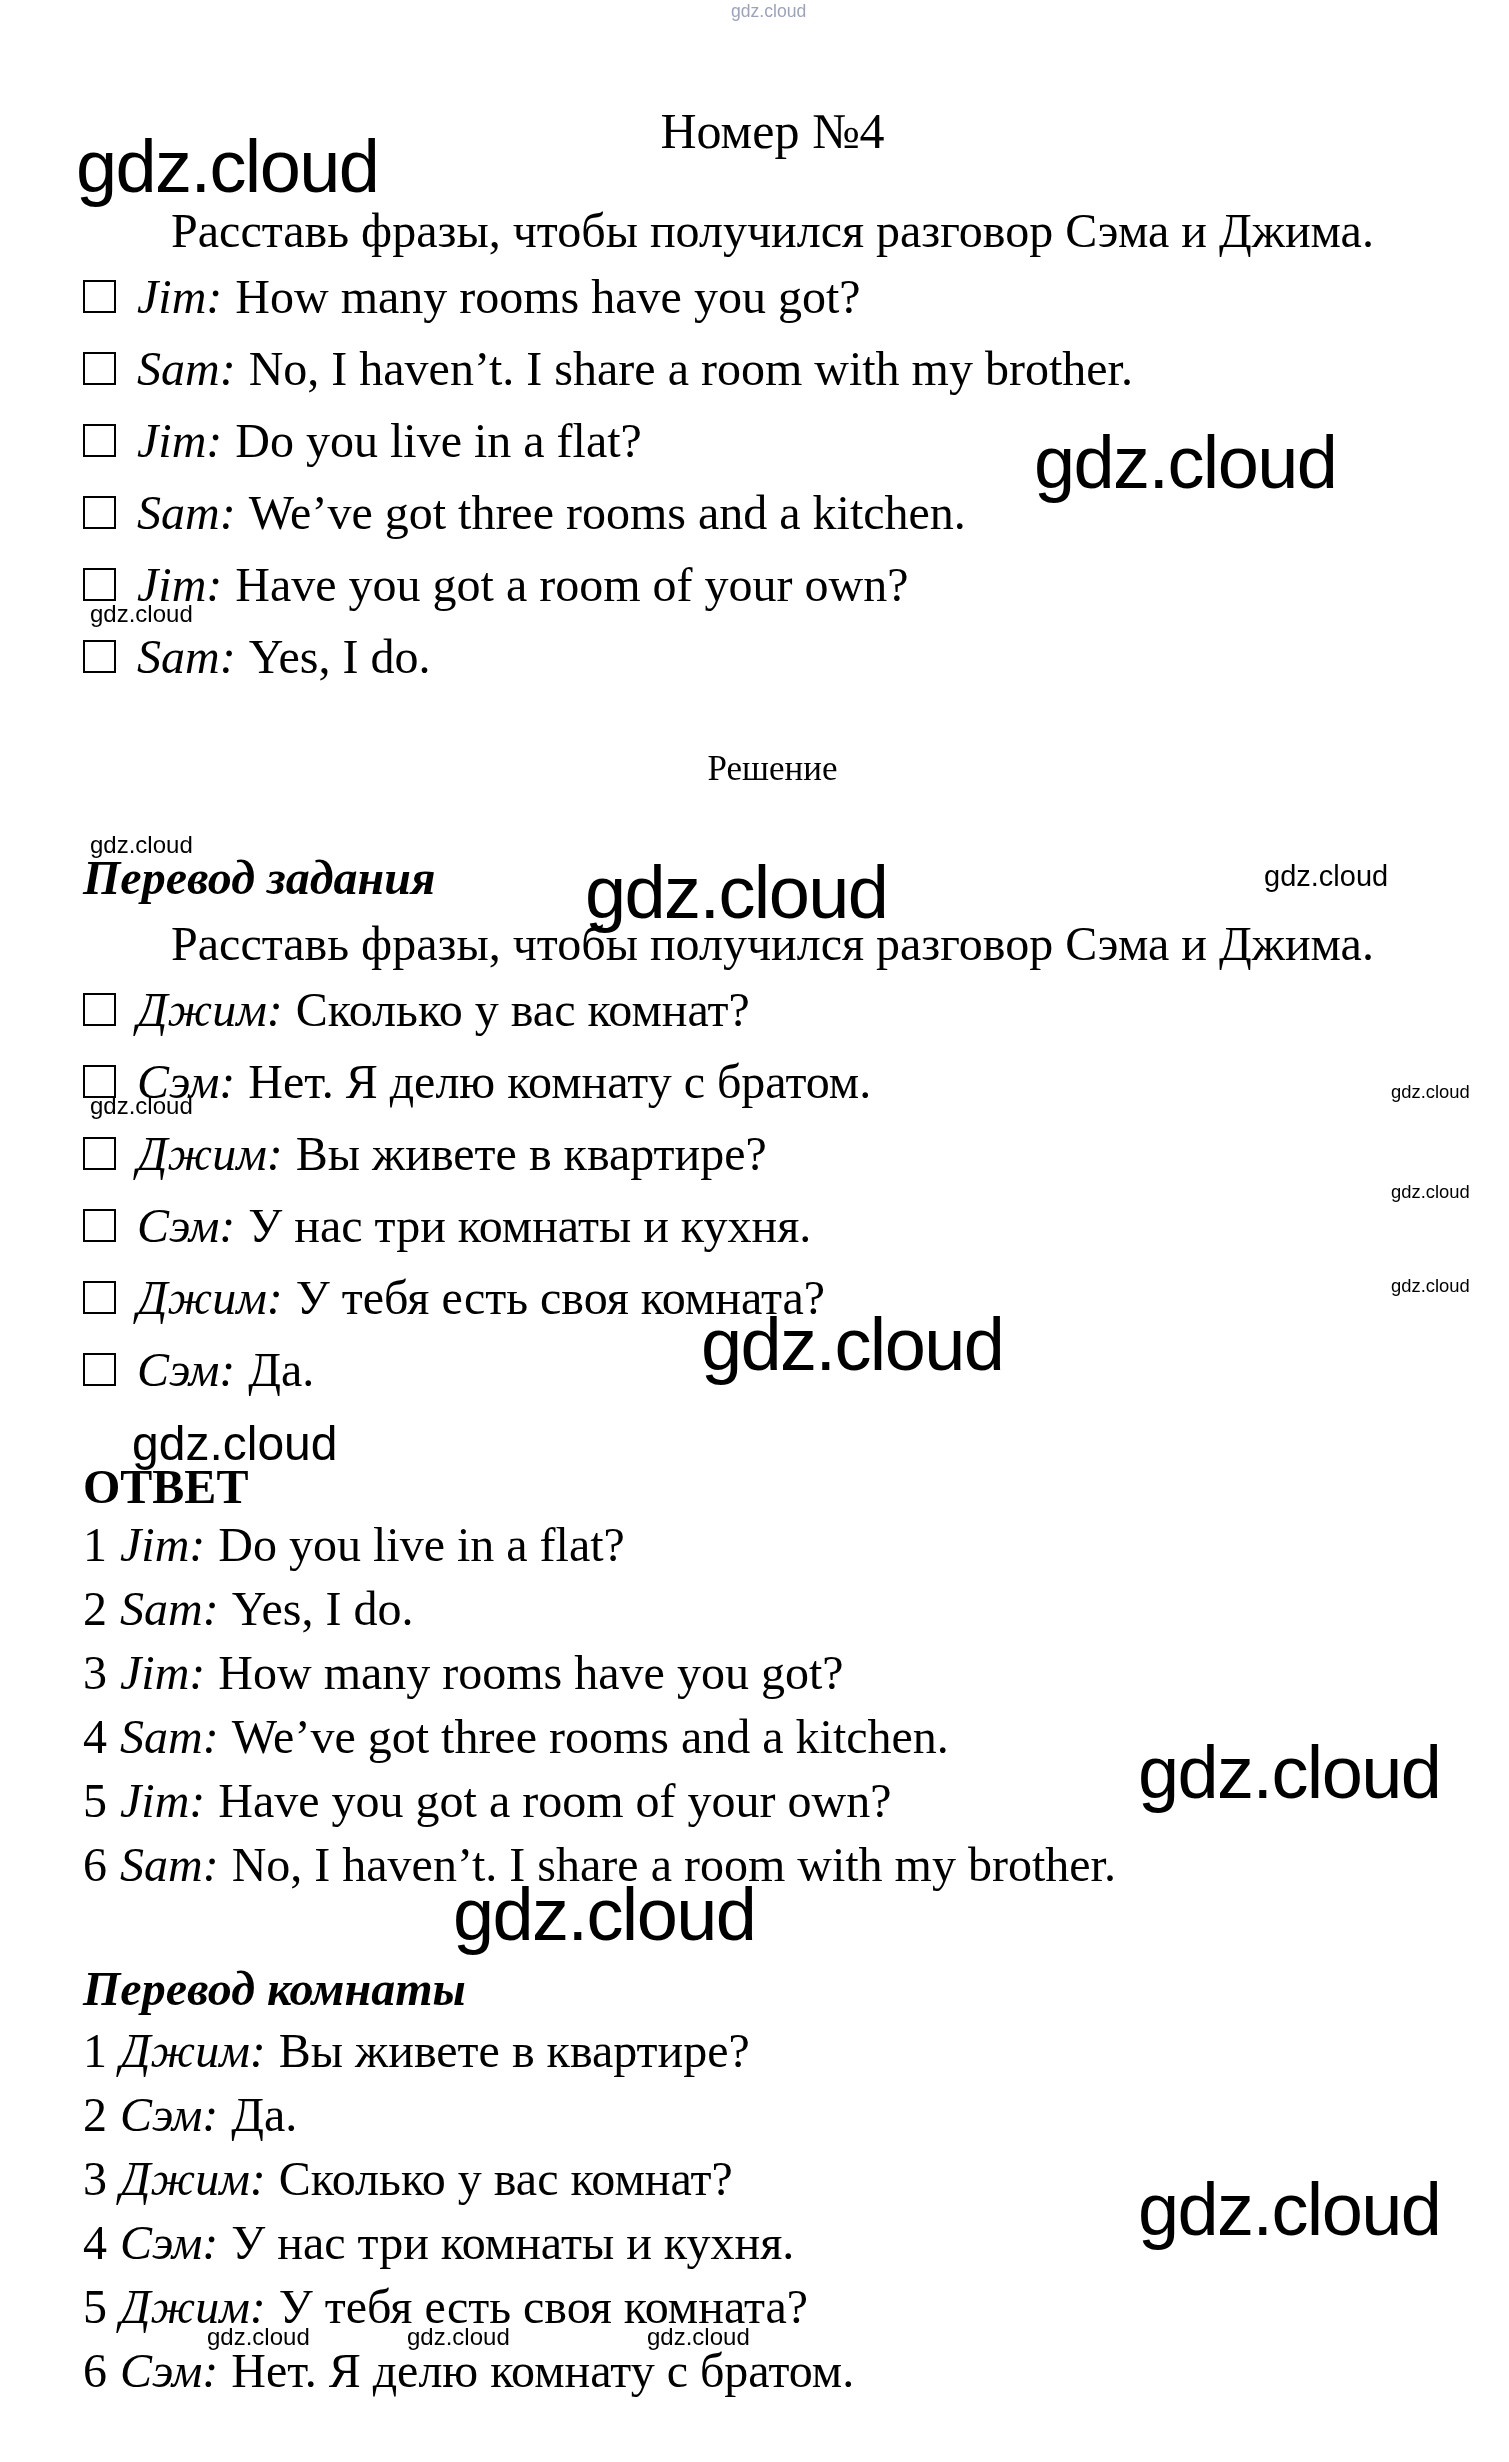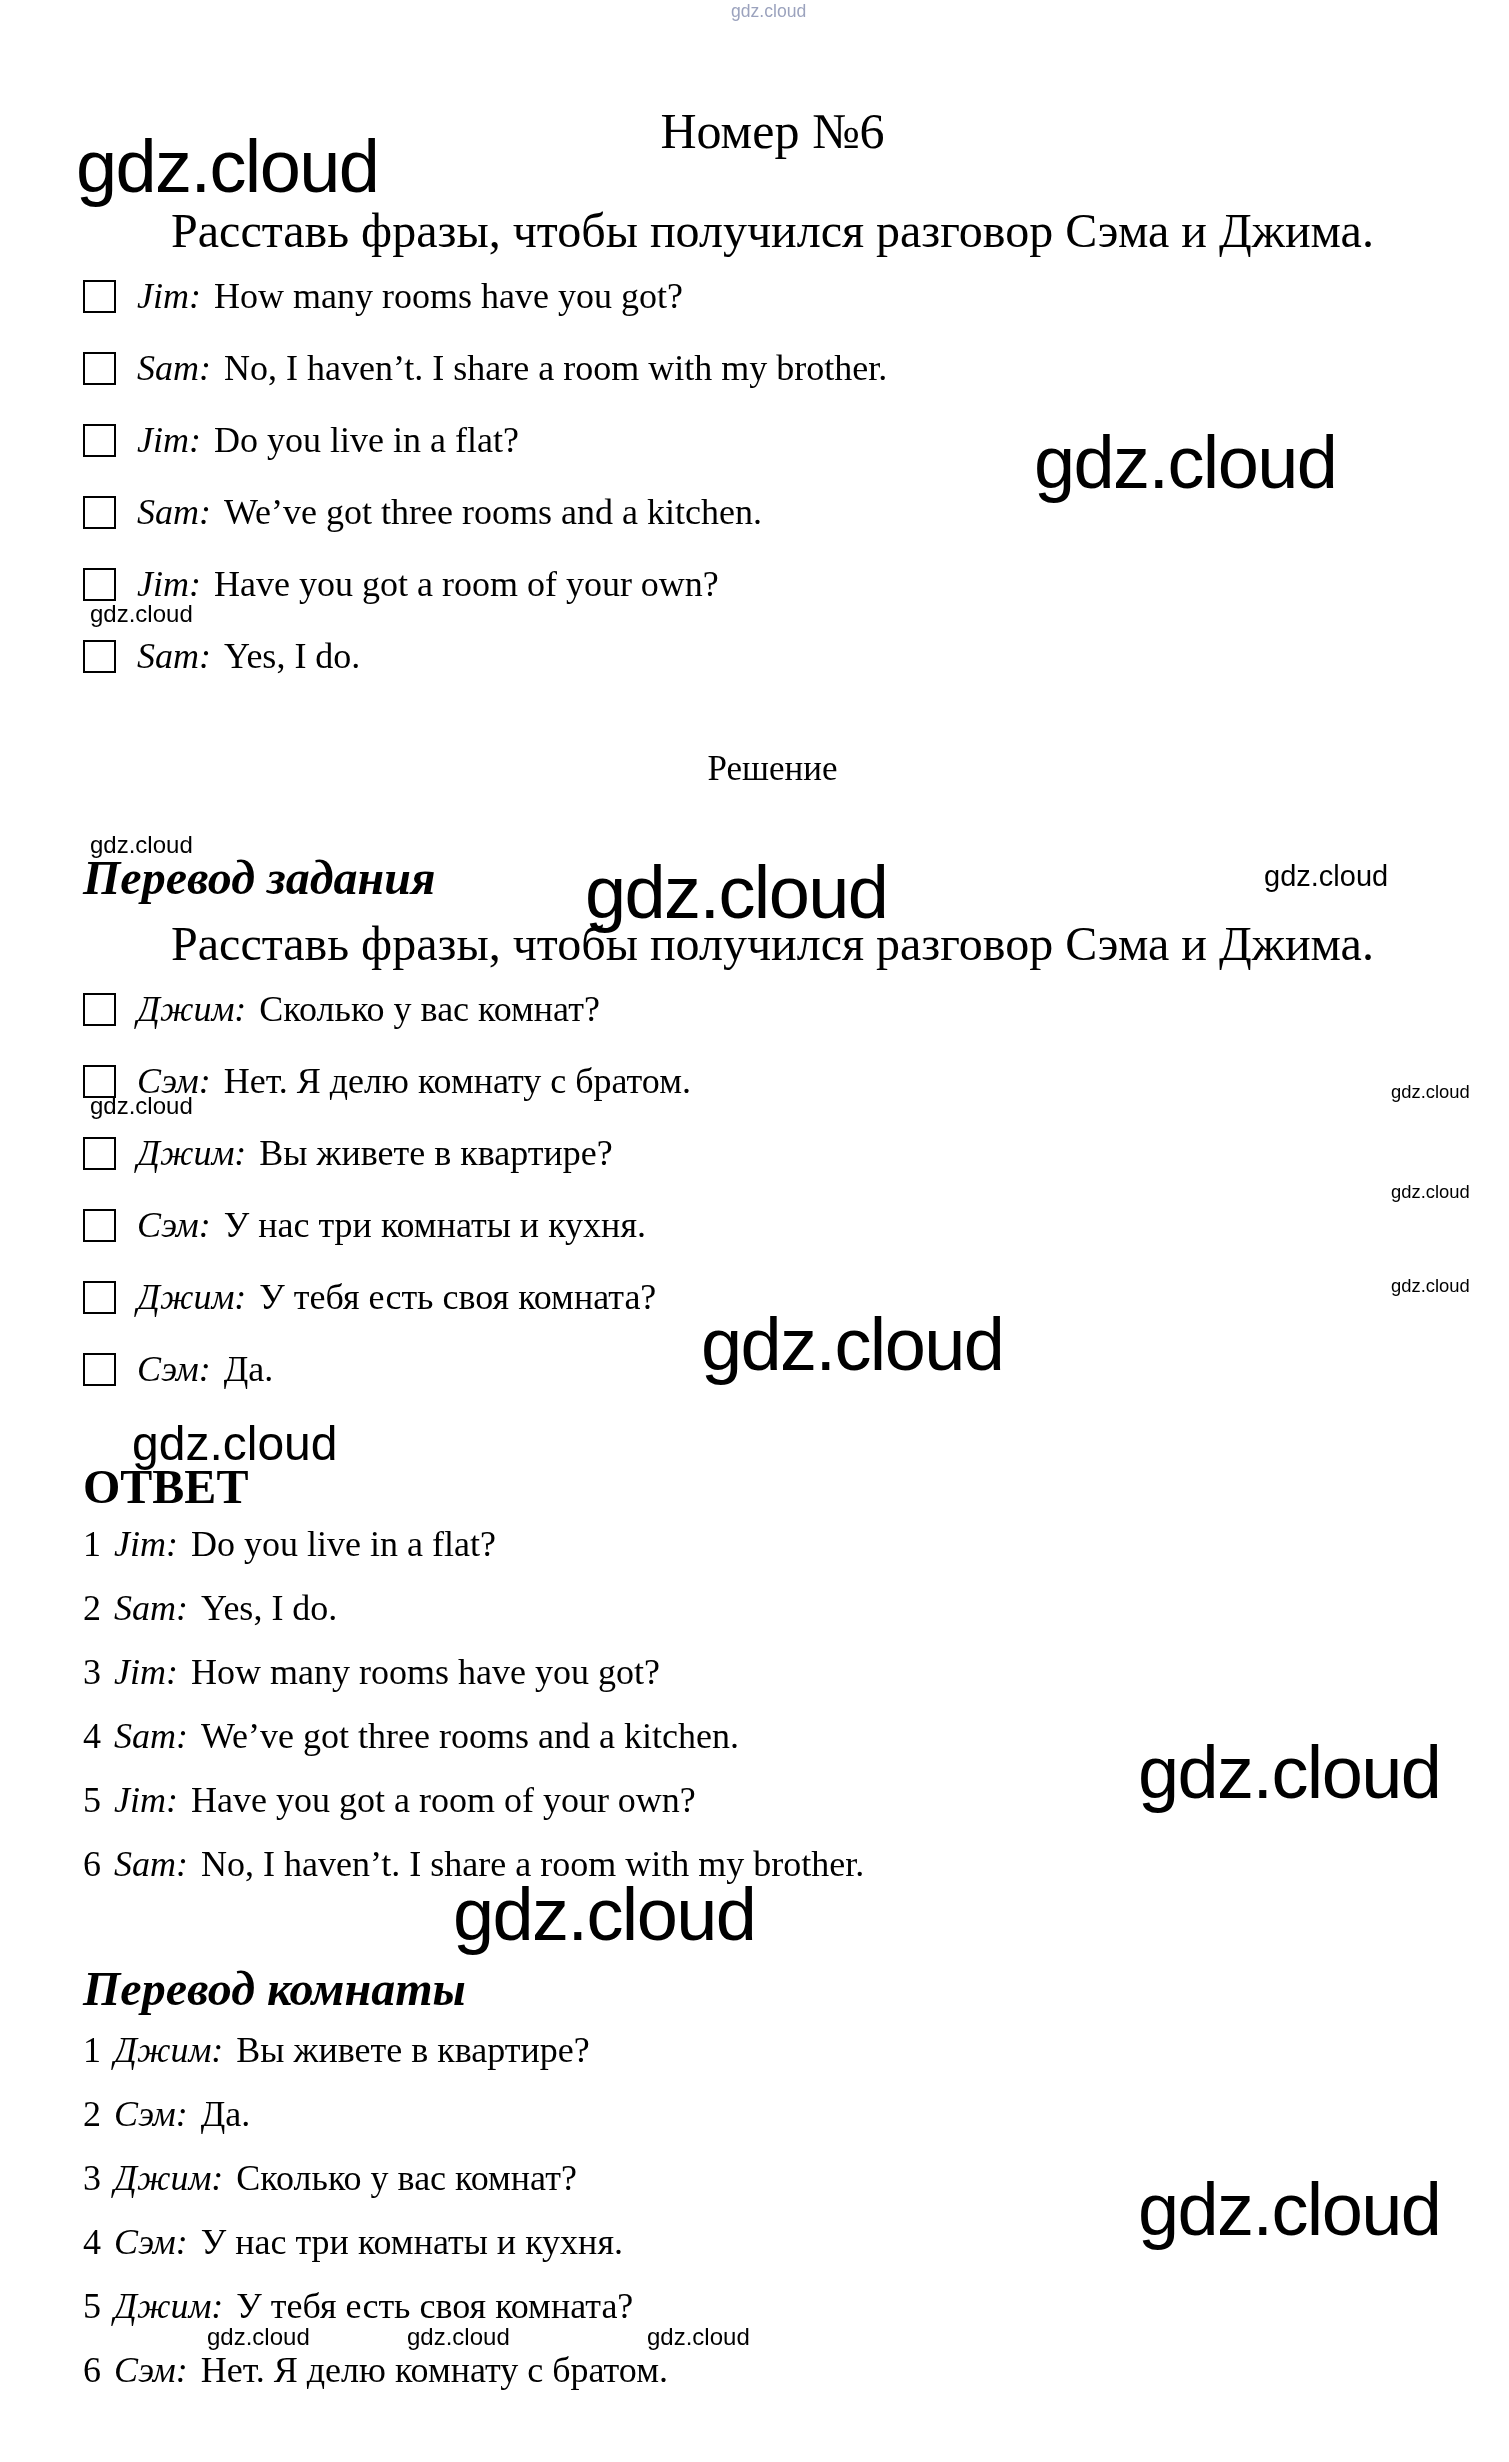--- a/index.html
+++ b/index.html
@@ -41,21 +41,21 @@
   .answer-heading {
     line-height: 51px;
     font-size: 48px;
     font-weight: bold;
   }
   .line-list { margin: 0; padding: 0; }
   .line {
     display: flex;
     align-items: center;
     height: 72px;
-    font-size: 36px;
+    font-size: 48px;
     white-space: nowrap;
   }
   .line.short { height: 64px; }
   .checkbox {
     display: inline-block;
     width: 29px;
     height: 29px;
     border: 2.4px solid #000;
     margin-right: 21px;
     flex: 0 0 auto;
@@ -121,21 +121,21 @@
   <span class="wm wm-med wm12">gdz.cloud</span>
   <span class="wm wm-big wm13">gdz.cloud</span>
   <span class="wm wm-big wm14">gdz.cloud</span>
   <span class="wm wm-big wm15">gdz.cloud</span>
   <span class="wm wm-sm  wm16">gdz.cloud</span>
   <span class="wm wm-sm  wm17">gdz.cloud</span>
   <span class="wm wm-sm  wm18">gdz.cloud</span>
 
   <div class="content">
 
-    <div class="title">Номер №6</div>
+    <div class="title">Номер №4</div>
 
     <div class="intro">Расставь фразы, чтобы получился разговор Сэма и Джима.</div>
 
     <div class="line-list">
       <div class="line">
         <span class="checkbox"></span>
         <span class="speaker">Jim:</span>
         <span class="line-text">How many rooms have you got?</span>
       </div>
       <div class="line">

